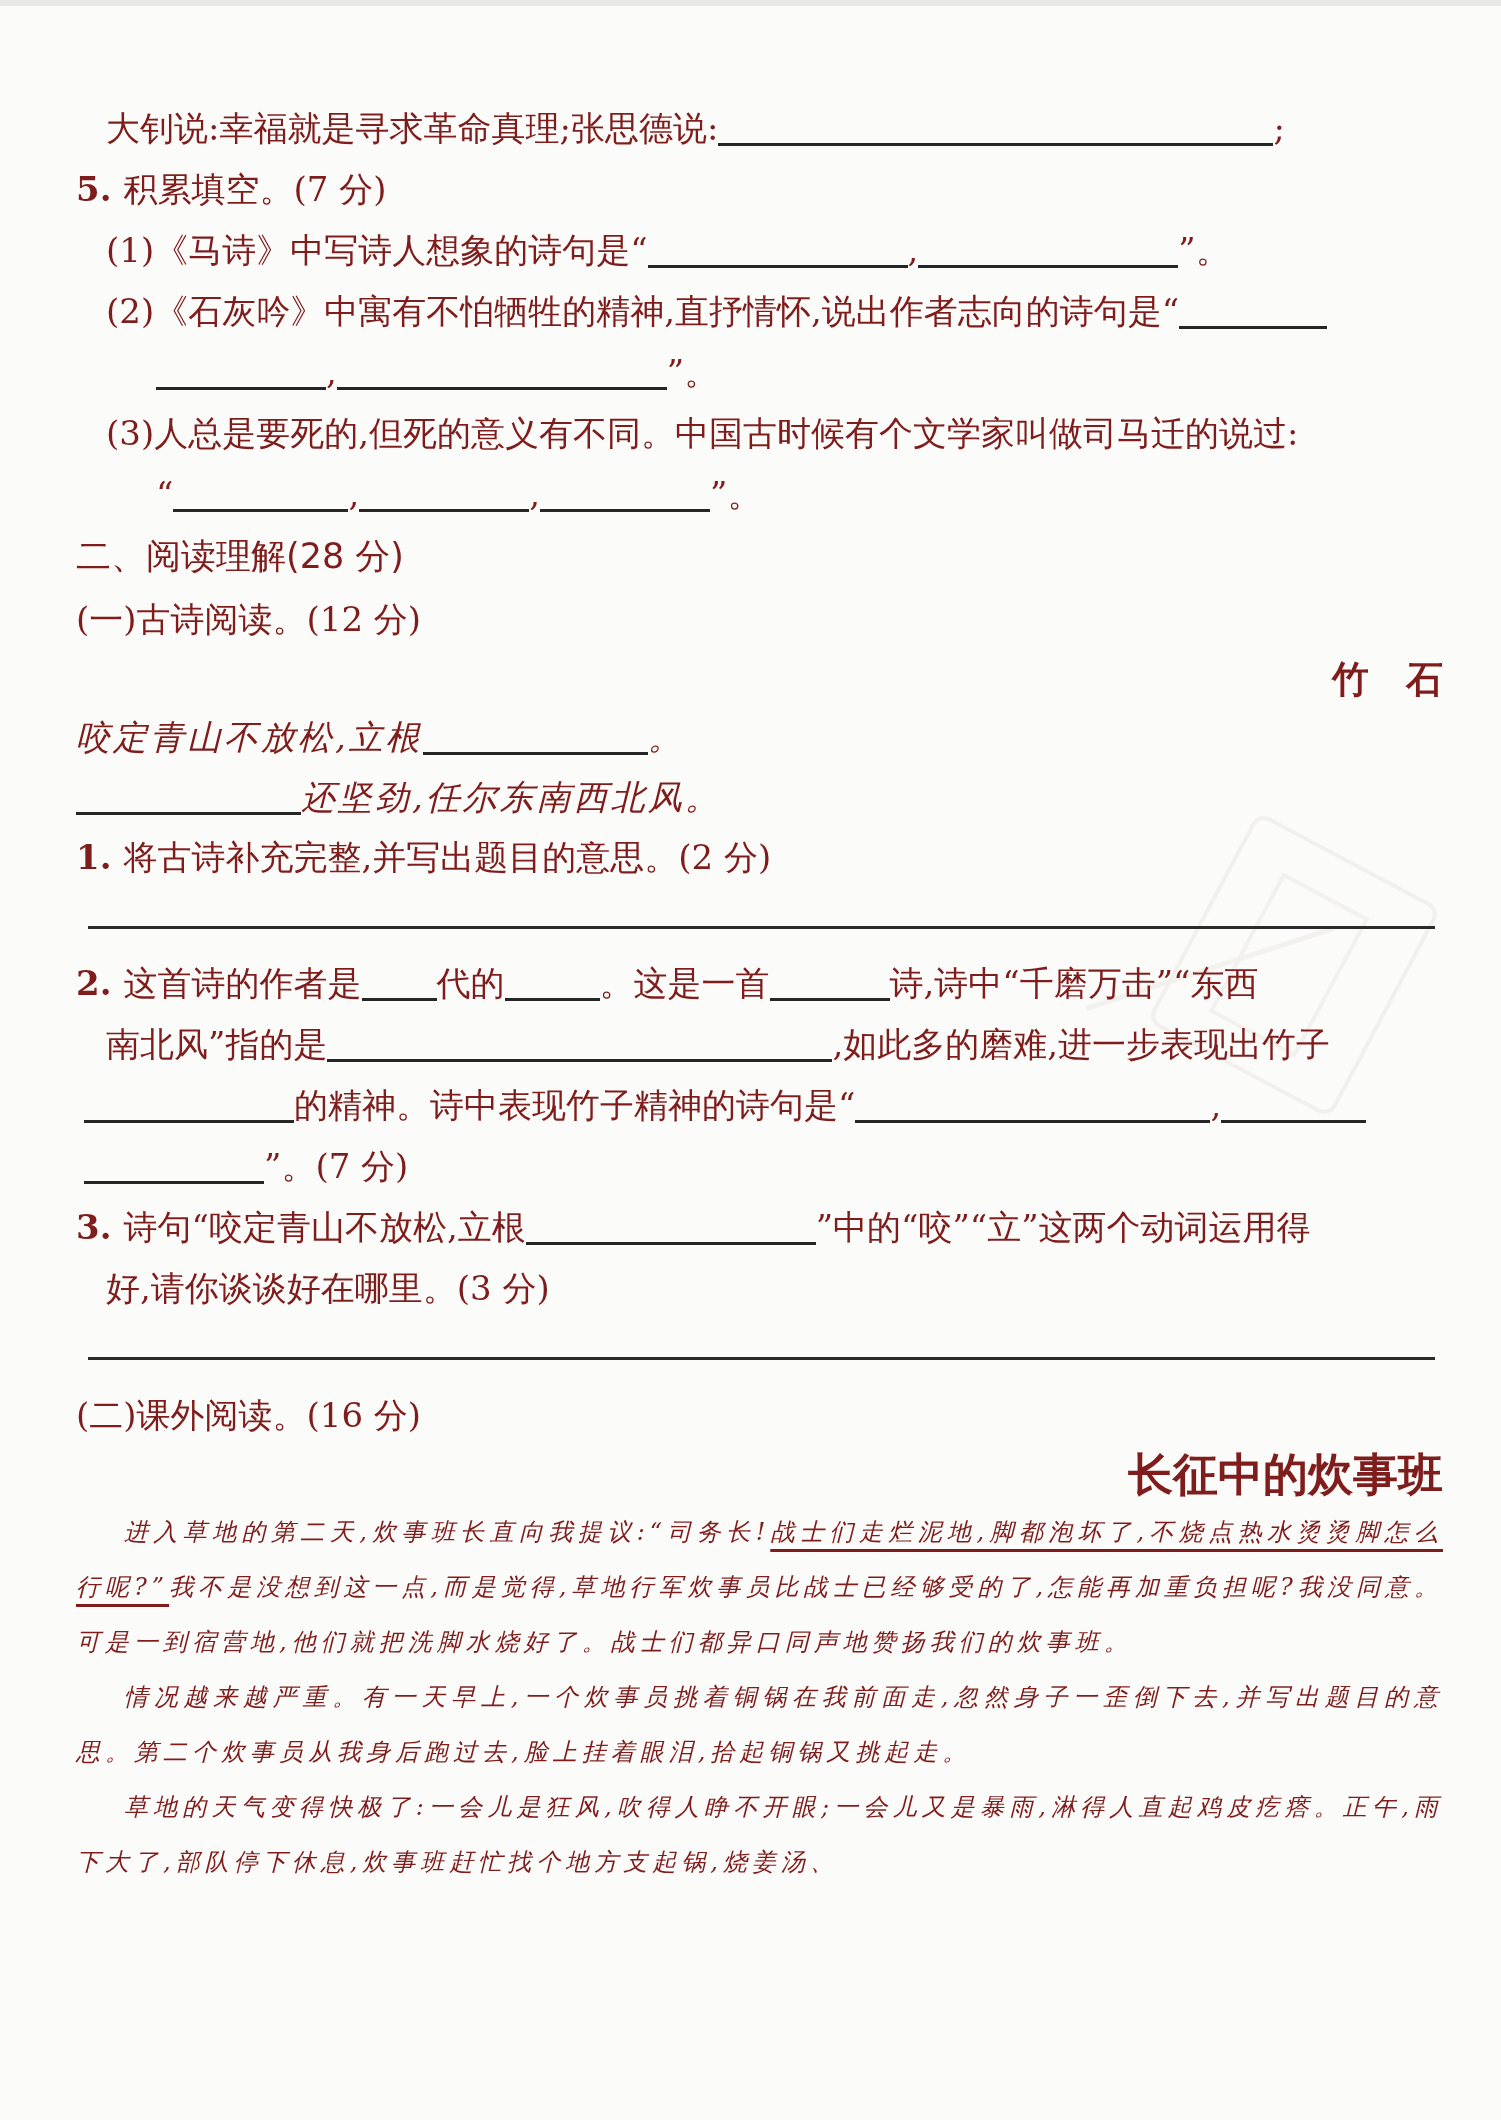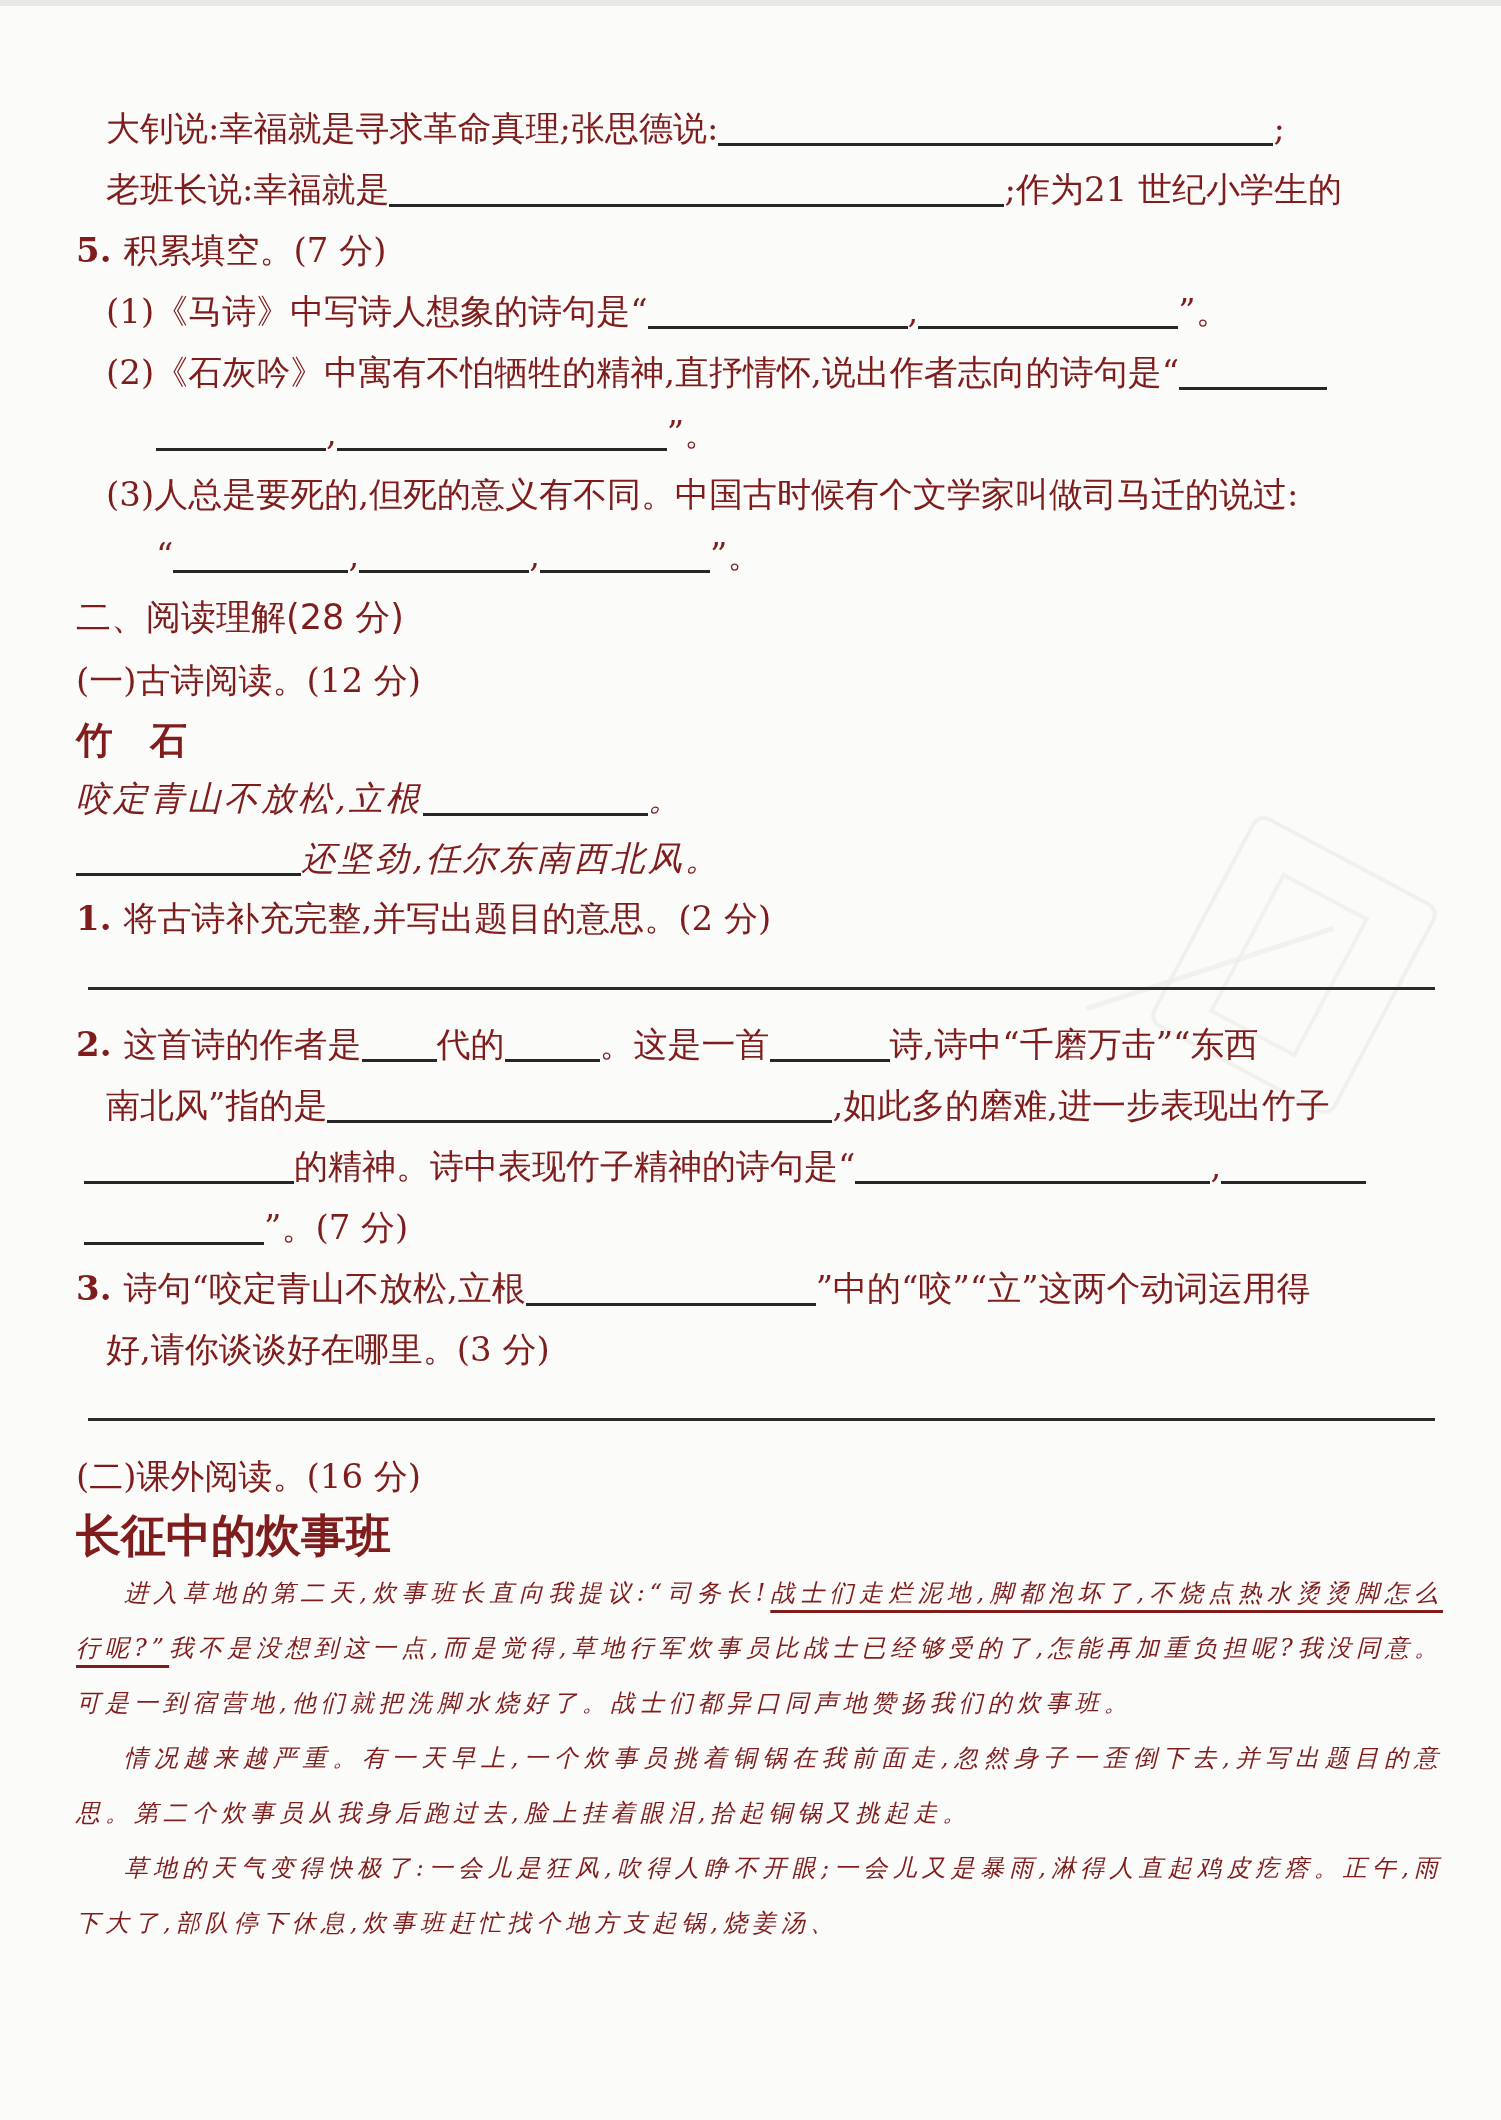--- a/index.html
+++ b/index.html
@@ -18,21 +18,21 @@
   .blank{
     display:inline-block;border-bottom:3px solid #262626;
     height:30px;vertical-align:-6px;
   }
   .sec-head{
     font-family:"DejaVu Sans","Liberation Sans",sans-serif;
     font-weight:normal;line-height:63px;white-space:nowrap;font-size:35px;
   }
   .sub-head{line-height:63px;white-space:nowrap;}
   .center-title{
-    text-align:left;font-weight:bold;font-size:37px;line-height:56px;
+    text-align:right;font-weight:bold;font-size:37px;line-height:56px;
   }
   .hei{font-family:"DejaVu Sans","Liberation Sans",sans-serif;font-size:45px;}
   .kai{font-style:italic;letter-spacing:3px;}
   .poem-line{line-height:60px;white-space:nowrap;}
   .answer-rule{
     border-bottom:3px solid #2b2b2b;height:2px;
     margin:36px 8px 24px 12px;
   }
   .passage{margin-top:2px;}
   .passage p{
@@ -64,23 +64,20 @@
 
 <div class="page">
   <div class="wm-box"></div>
   <div class="wm-box2"></div>
   <div class="wm-stroke"></div>
 
   <div class="content">
 
     <div class="line cont">
       <span>大钊说:幸福就是寻求革命真理;张思德说:</span><span class="blank" style="width:555px"></span><span>;</span>
-    </div>
-    <div class="line cont">
-      <span>老班长说:幸福就是</span><span class="blank" style="width:615px"></span><span>;作为21 世纪小学生的</span>
     </div>
 
     <div class="line">
       <span class="qnum">5.</span><span>积累填空。(7 分)</span>
     </div>
     <div class="line cont">
       <span>(1)《马诗》中写诗人想象的诗句是“</span><span class="blank" style="width:260px"></span><span>,</span><span class="blank" style="width:260px"></span><span>”。</span>
     </div>
     <div class="line cont">
       <span>(2)《石灰吟》中寓有不怕牺牲的精神,直抒情怀,说出作者志向的诗句是“</span><span class="blank" style="width:148px"></span>

